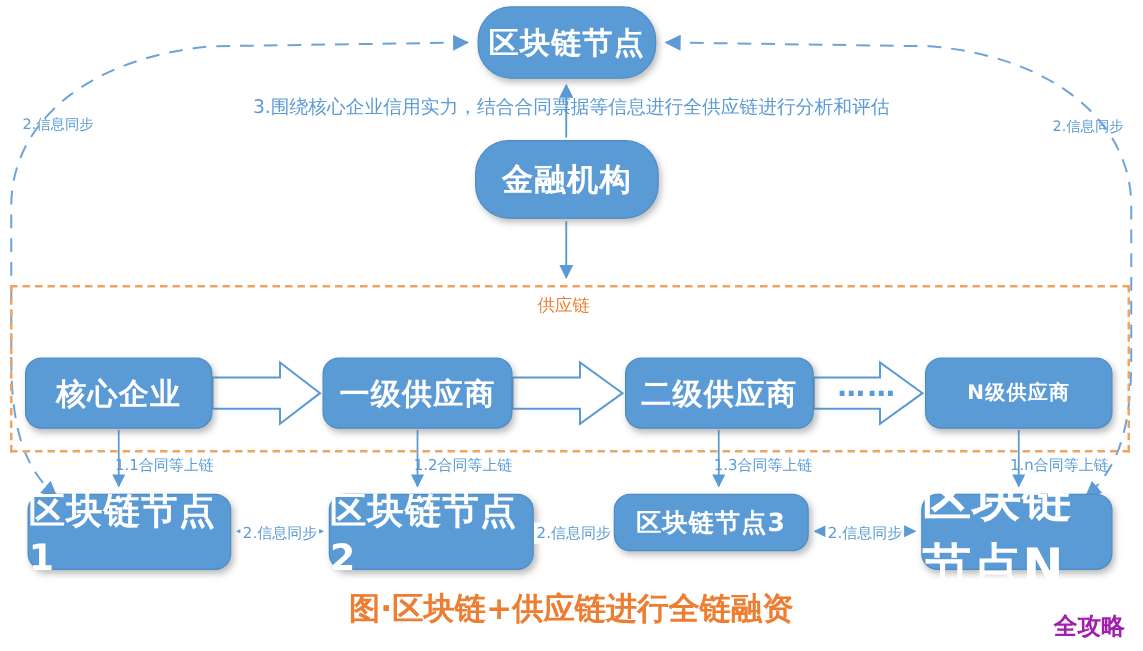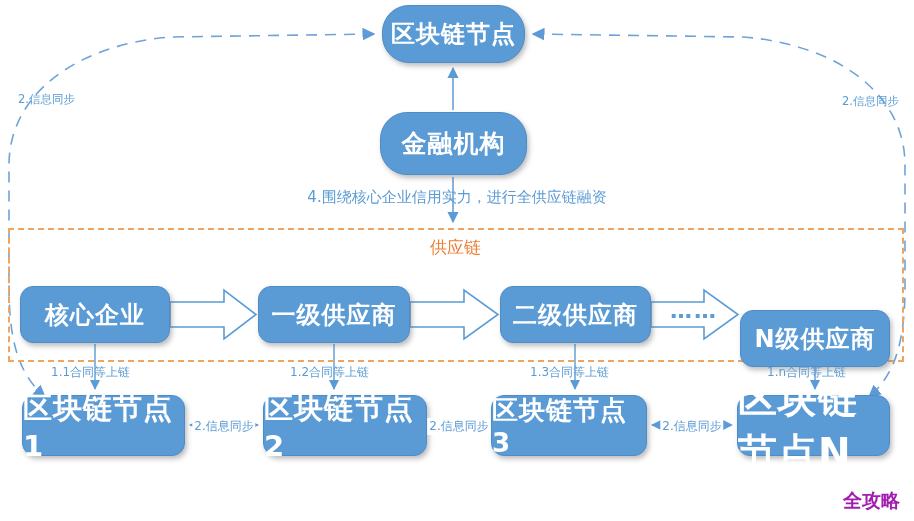--- a/index.html
+++ b/index.html
@@ -15,21 +15,21 @@
   .box.r13 { border-radius:13px; }
 
   .blue-label { position:absolute; color:#5B9BD5; white-space:nowrap; }
   .orange-label { position:absolute; color:#ED7D31; white-space:nowrap; }
 
   .dashed-rect { position:absolute; left:8px; top:228px; width:896px; height:134px;
                  border:2px dashed #F0A461; }
 
   .center-text { left:0; width:914px; text-align:center; }
 
-  .onchain { width:120px; text-align:left; font-size:12px; top:364px; }
+  .onchain { width:120px; text-align:right; font-size:12px; top:364px; }
   .sync-bottom { top:418px; font-size:12px; background:#fff; padding:0 2px;
                  transform:translateX(-50%); }
 
   .dots { position:absolute; left:694px; top:313px; transform:translate(-50%,-62%);
           color:#5B9BD5; font-weight:bold; font-size:22px; letter-spacing:2px; }
 
   .caption { top:470px; font-size:25px; font-weight:bold; }
   .watermark { position:absolute; left:843px; top:488px; color:#a21caf;
                font-weight:bold; font-size:19px; }
 </style>
@@ -64,45 +64,46 @@
     <path d="M 190,425 L 258,425" fill="none" stroke="#5B9BD5" stroke-width="1.4" stroke-dasharray="5,3" marker-start="url(#mArr)" marker-end="url(#mArr)"></path>
     <path d="M 432,425 L 486,425" fill="none" stroke="#5B9BD5" stroke-width="1.4" stroke-dasharray="5,3" marker-start="url(#mArr)" marker-end="url(#mArr)"></path>
     <path d="M 652,425 L 732,425" fill="none" stroke="#5B9BD5" stroke-width="1.4" stroke-dasharray="5,3" marker-start="url(#mArr)" marker-end="url(#mArr)"></path>
 
     <path fill="#ffffff" stroke="#5B9BD5" stroke-width="1.6" d="M170,302 L224,302 L224,290 L256,314.5 L224,339 L224,327 L170,327 Z"></path>
     <path fill="#ffffff" stroke="#5B9BD5" stroke-width="1.6" d="M410,302 L464,302 L464,290 L498,314.5 L464,339 L464,327 L410,327 Z"></path>
     <path fill="#ffffff" stroke="#5B9BD5" stroke-width="1.6" d="M651,302 L704,302 L704,290 L738,314.5 L704,339 L704,327 L651,327 Z"></path>
   </svg>
 
   <div class="dashed-rect"></div>
-  <div class="orange-label" style="left:430px; top:236px; font-size:17px;text-align:right;">供应链</div>
+  <div class="orange-label" style="left:430px; top:236px; font-size:14px;text-align:right;">供应链</div>
 
   <div class="box r16" style="left:382px; top:5px; width:143px; height:58px; font-size:24px;">区块链节点</div>
   <div class="box r16" style="left:380px; top:112px; width:147px; height:63px; font-size:25px;">金融机构</div>
 
-  <div class="blue-label center-text" style="top:188px; font-size:15px;">4.围绕核心企业信用实力，进行全供应链融资</div>
+  <div class="blue-label center-text" style="top:76px; font-size:15px;">3.围绕核心企业信用实力，结合合同票据等信息进行全供应链进行分析和评估</div>
 
   <div class="blue-label" style="left:18px; top:92px; font-size:11.5px;">2.信息同步</div>
   <div class="blue-label" style="left:842px; top:94px; font-size:11.5px;">2.信息同步</div>
 
   <div class="box r13" style="left:20px;  top:286px; width:150px; height:57px; font-size:24px;text-align:center;">核心企业</div>
   <div class="box r13" style="left:500px; top:286px; width:151px; height:57px; font-size:24px;">二级供应商</div>
   <div class="box r13" style="left:258px; top:286px; width:152px; height:57px; font-size:24px;">一级供应商</div>
-  <div class="box r13" style="left:740px; top:286px; width:150px; height:57px; font-size:24px;margin-top:24px;">N级供应商</div>
+  <div class="box r13" style="left:740px; top:286px; width:150px; height:57px; font-size:16px;">N级供应商</div>
   <div class="dots">……</div>
 
   <div class="blue-label onchain" style="left:51px;">1.1合同等上链</div>
   <div class="blue-label onchain" style="left:290px;">1.2合同等上链</div>
   <div class="blue-label onchain" style="left:530px;">1.3合同等上链</div>
   <div class="blue-label onchain" style="left:767px;">1.n合同等上链</div>
 
   <div class="box r13" style="left:22px;  top:395px; width:163px; height:61px; font-size:29px;">区块链节点1</div>
   <div class="box r13" style="left:263px; top:395px; width:164px; height:61px; font-size:29px;">区块链节点2</div>
-  <div class="box r13" style="left:491px; top:395px; width:156px; height:61px; font-size:26px;">区块链节点3</div>
+  <div class="box r13" style="left:491px; top:395px; width:156px; height:46px; font-size:20px;">区块链节点3</div>
   <div class="box r13" style="left:737px; top:395px; width:153px; height:61px; font-size:39px;">区块链节点N</div>
 
   <div class="blue-label sync-bottom" style="left:224px;">2.信息同步</div>
   <div class="blue-label sync-bottom" style="left:459px;">2.信息同步</div>
   <div class="blue-label sync-bottom" style="left:692px;">2.信息同步</div>
 
+  <div class="orange-label center-text caption">图·区块链+供应链进行全链融资</div>
   <div class="watermark">全攻略</div>
 
 </div>
 
 </body></html>

